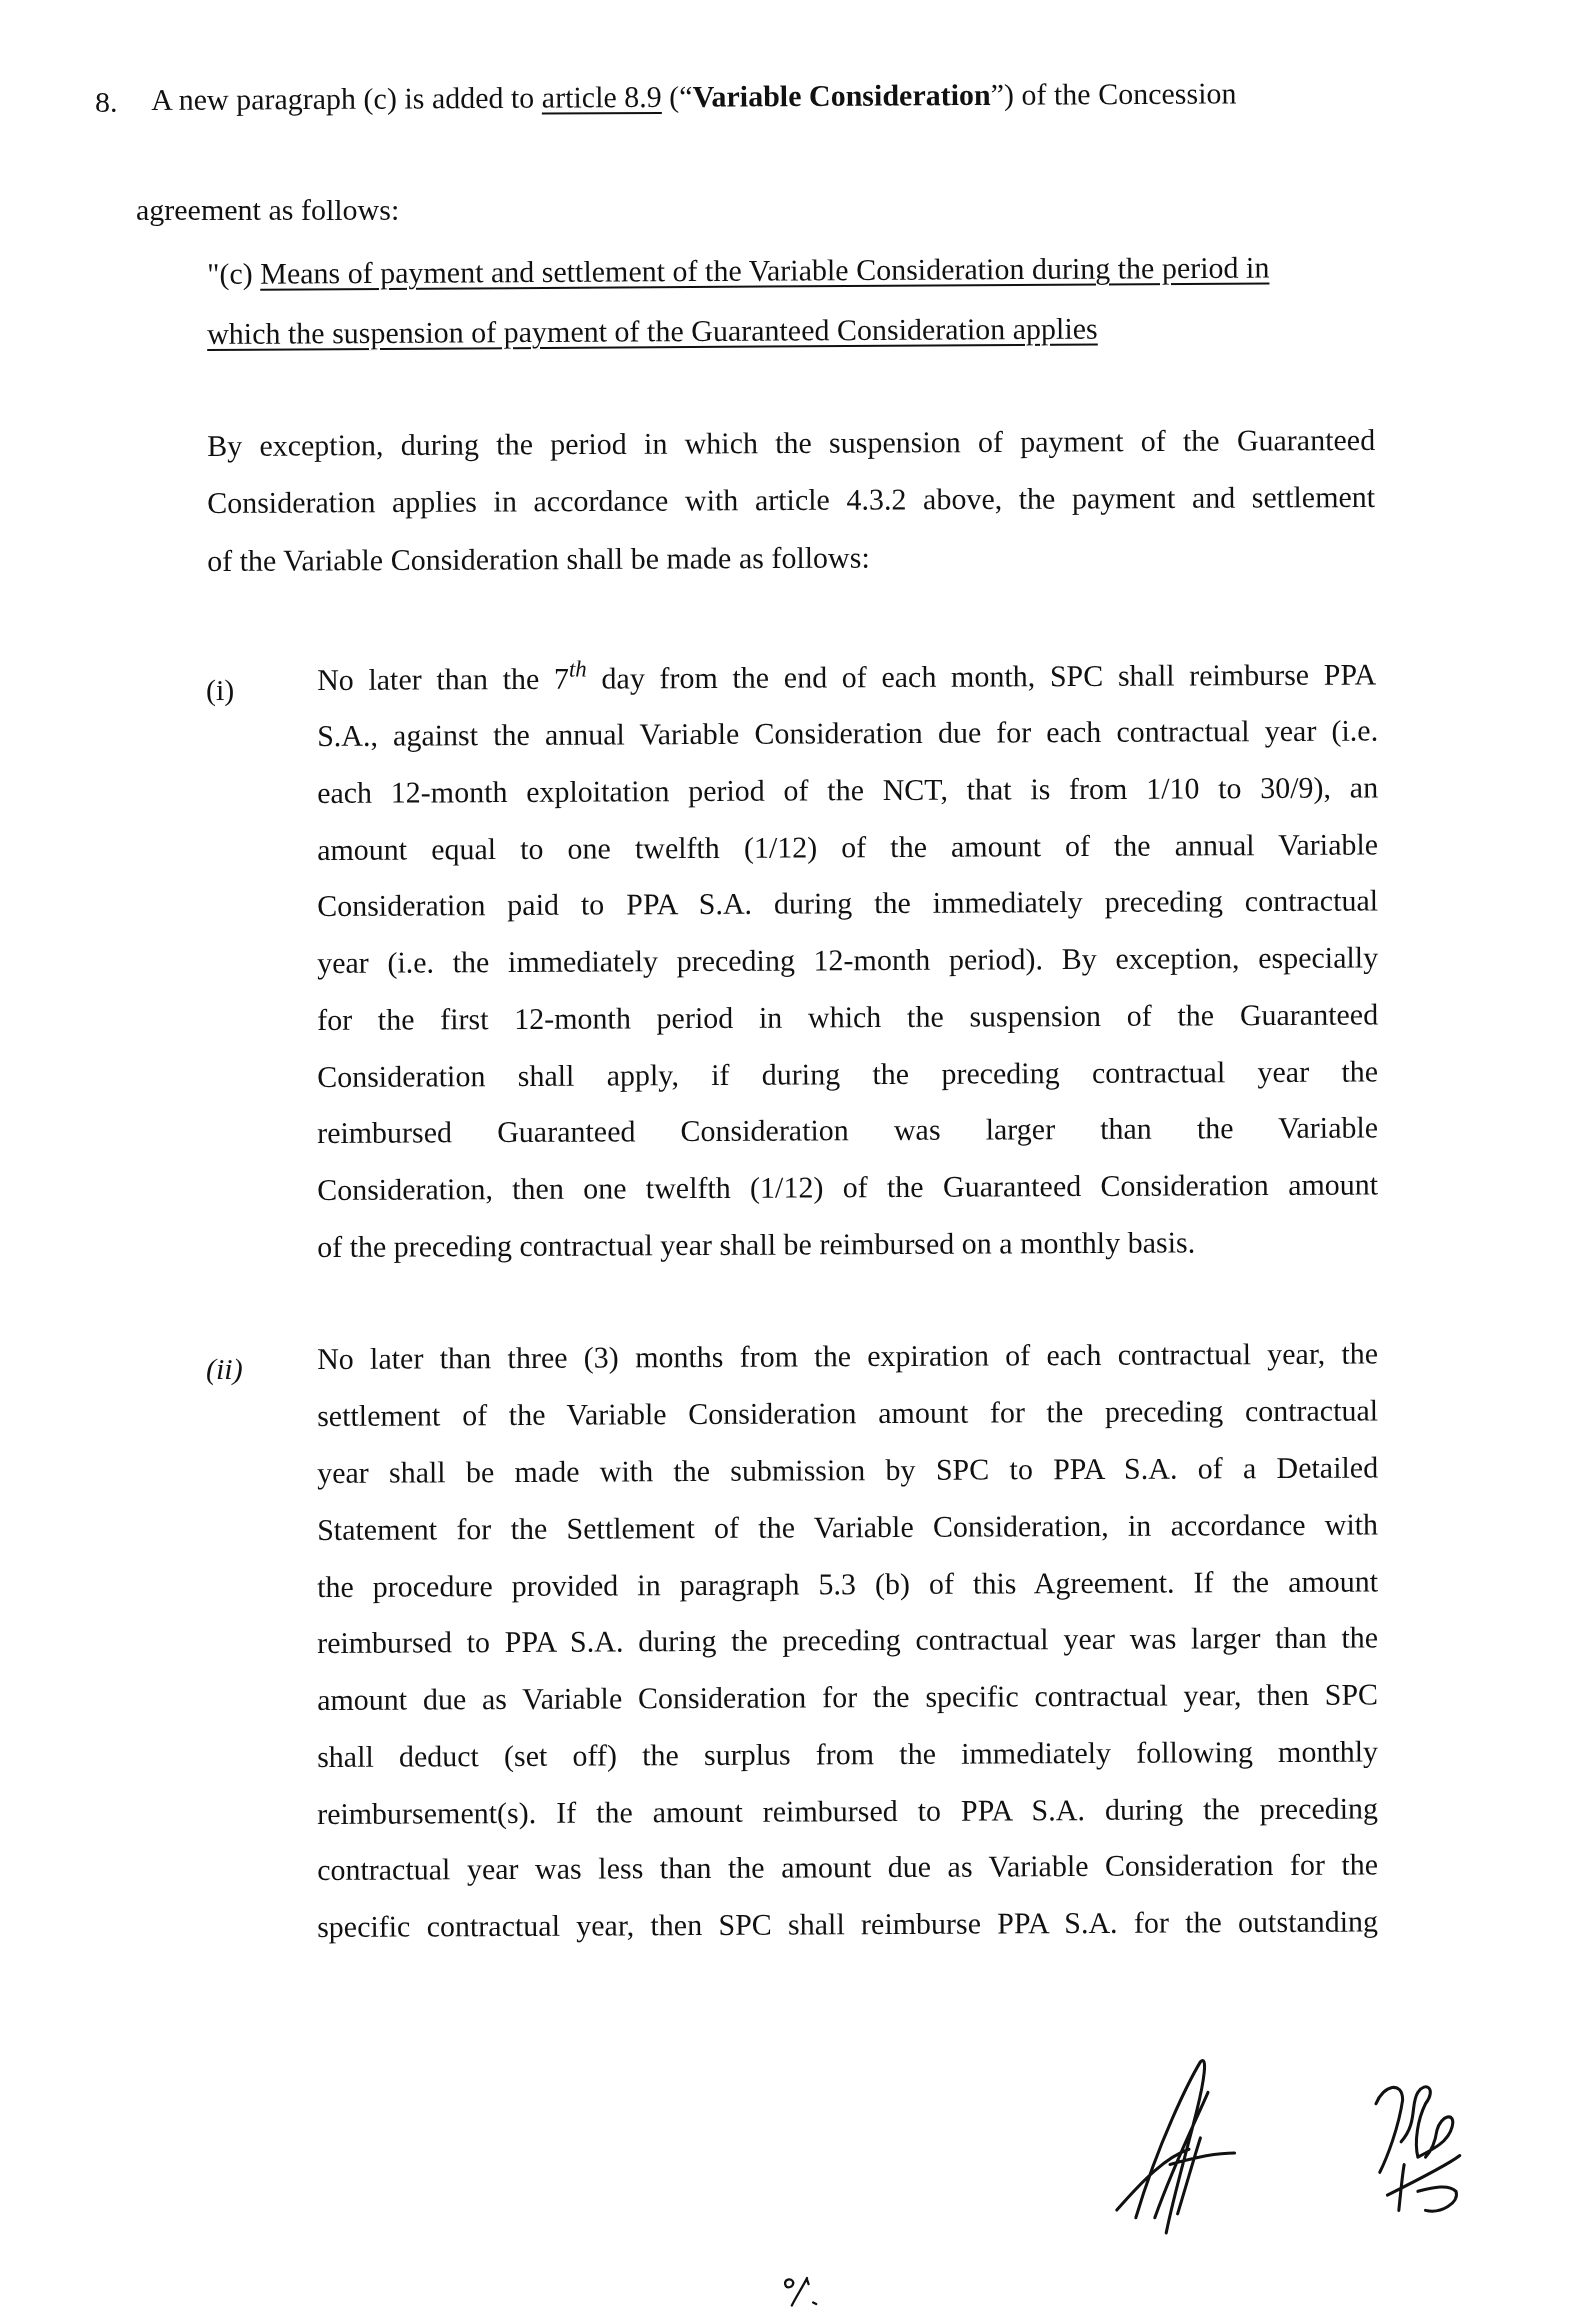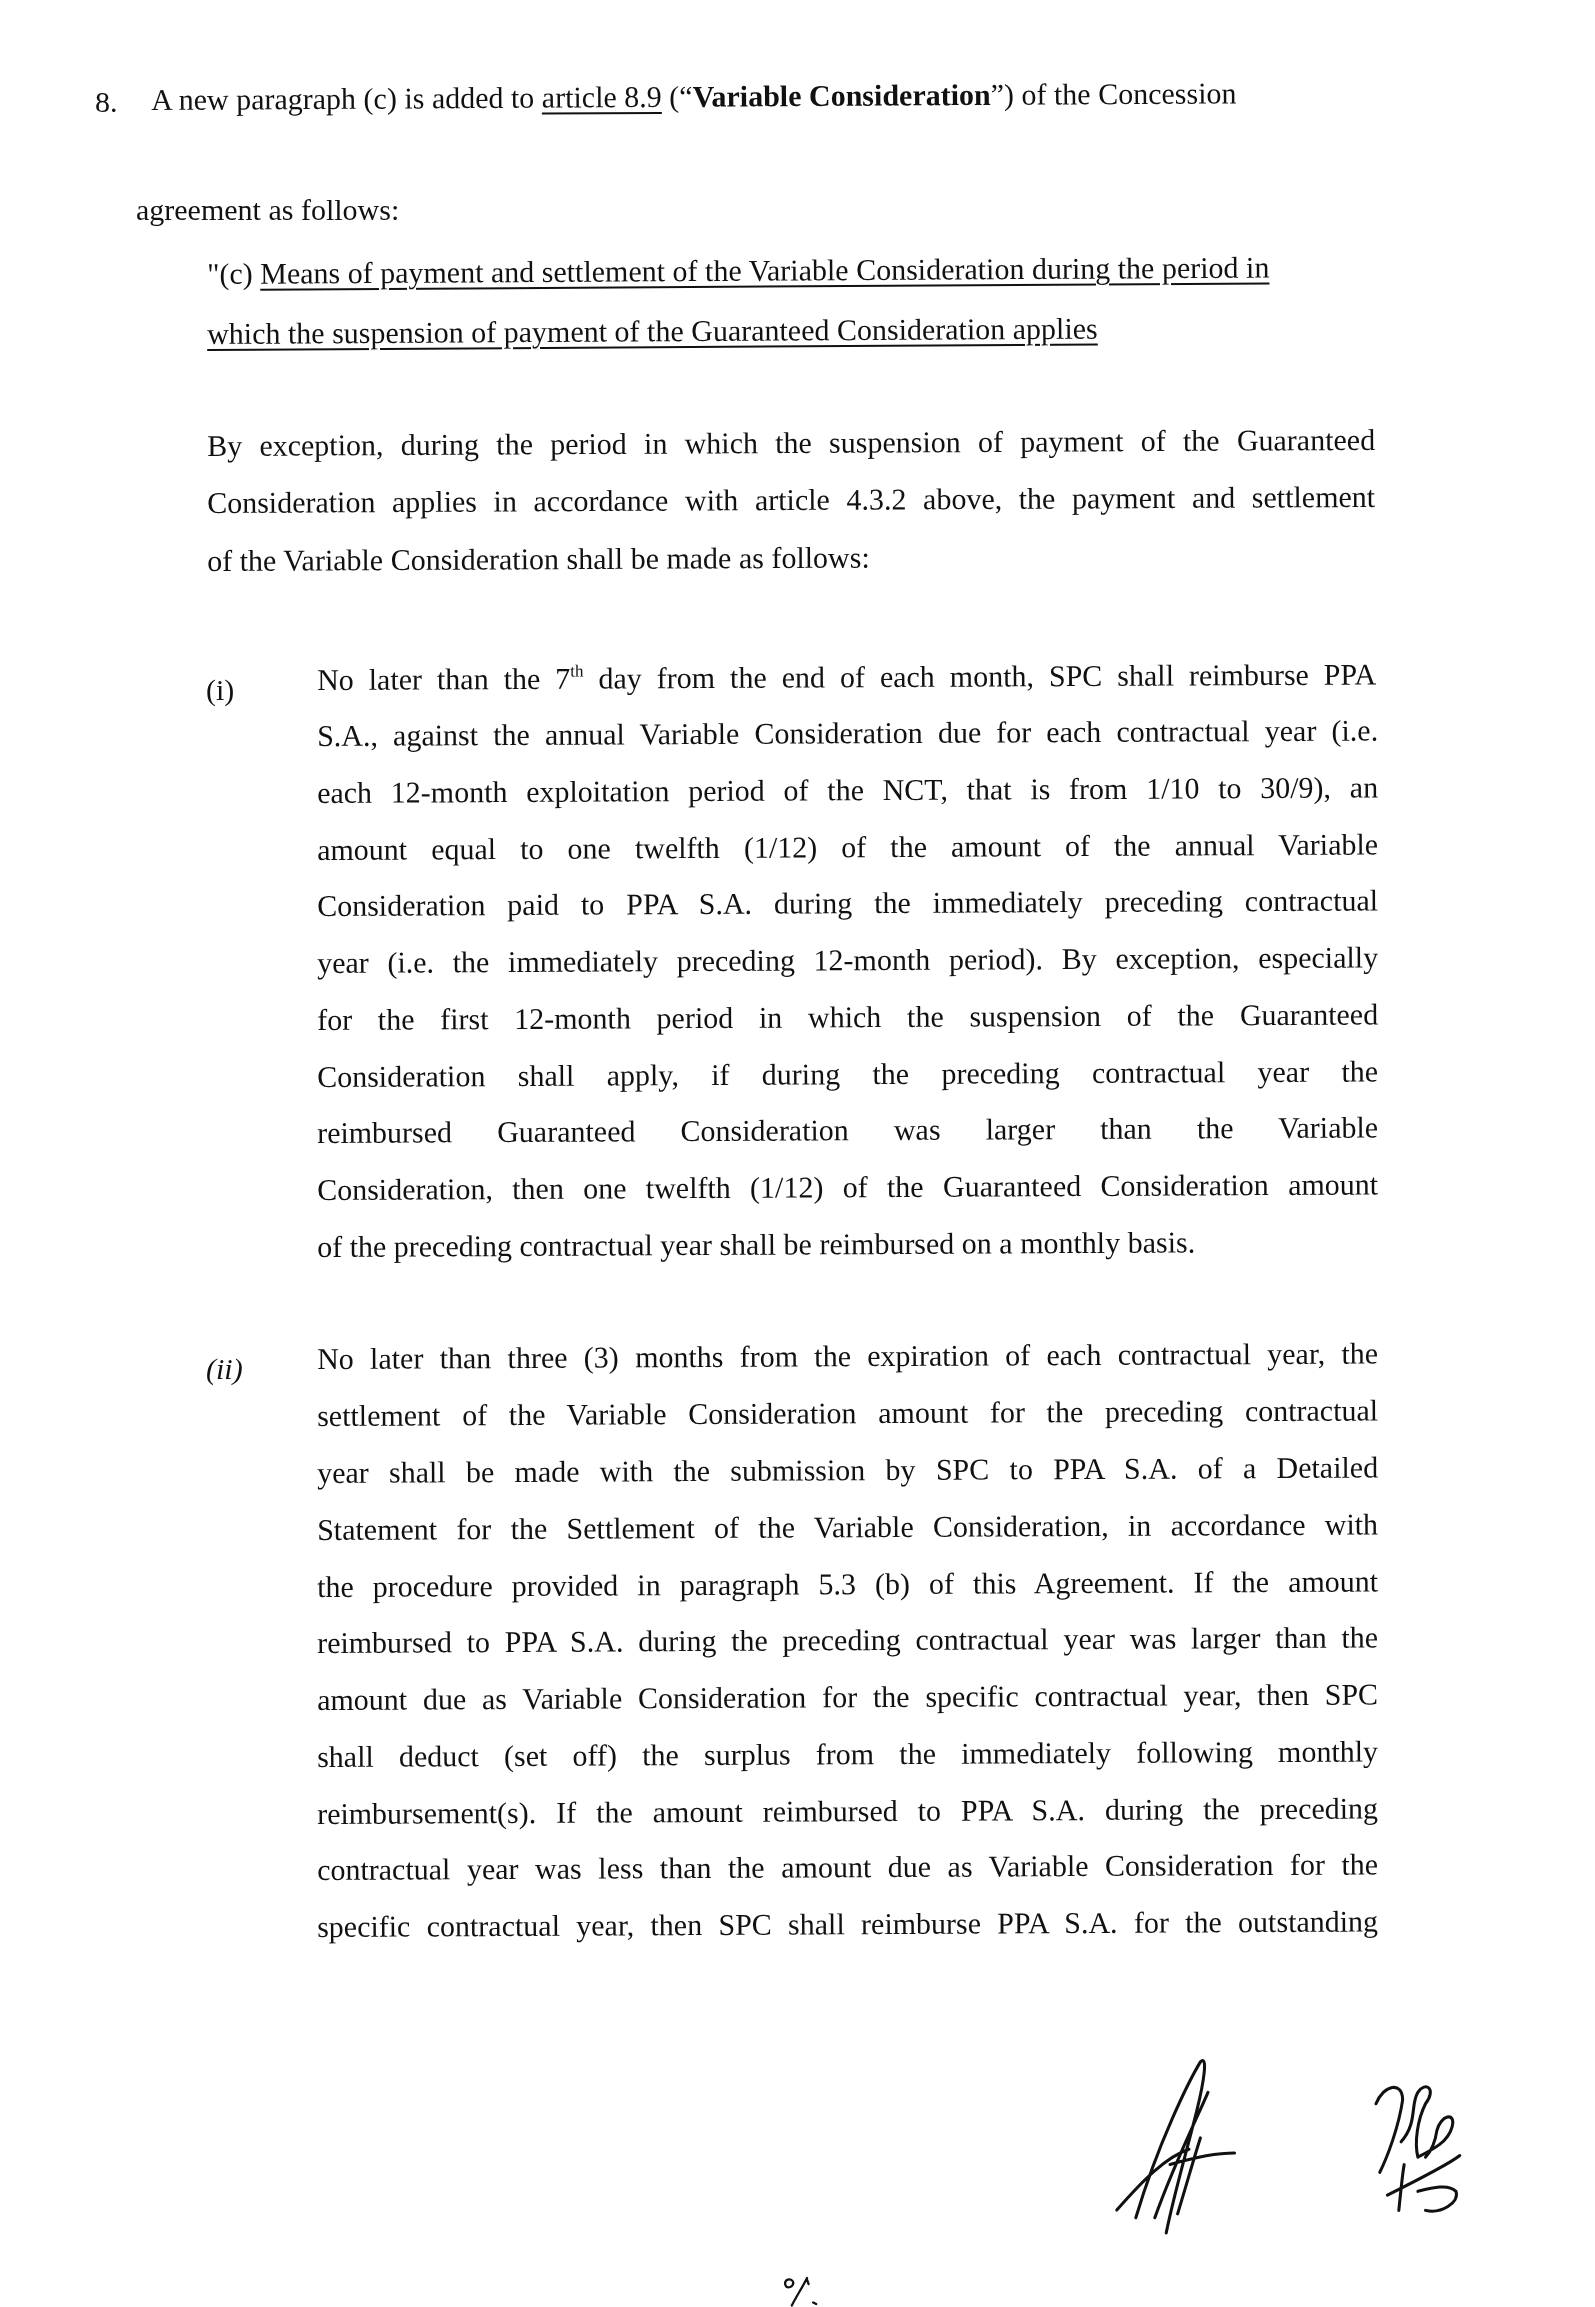--- a/index.html
+++ b/index.html
@@ -3,21 +3,21 @@
 <meta charset="utf-8">
 <style>
   html, body { margin: 0; padding: 0; background: #ffffff; }
   body { width: 1595px; height: 2307px; position: relative; overflow: hidden;
          font-family: "Liberation Serif", "DejaVu Serif", serif; color: #111; }
   .page { position: absolute; left: 0; top: 0; width: 1595px; height: 2307px; background: #fff; }
   .line { position: absolute; font-size: 30px; line-height: 35px; white-space: nowrap; }
   .just { text-align: justify; text-align-last: justify; white-space: normal; }
   .bold { font-weight: bold; }
   .u { text-decoration: underline; text-underline-offset: 4.6px; text-decoration-thickness: 1.5px; }
-  sup { font-size: 17px; vertical-align: 12.2px; line-height: 0; }
+  sup { font-size: 23px; vertical-align: 12.2px; line-height: 0; font-style: italic; }
   .num { position: absolute; font-size: 30px; line-height: 35px; }
   .sig { position: absolute; }
   .sig svg { display: block; }
 </style>
 </head>
 <body>
 
 <div class="page">
 
   <div class="num" style="left:95px; top:84px;">8.</div>

